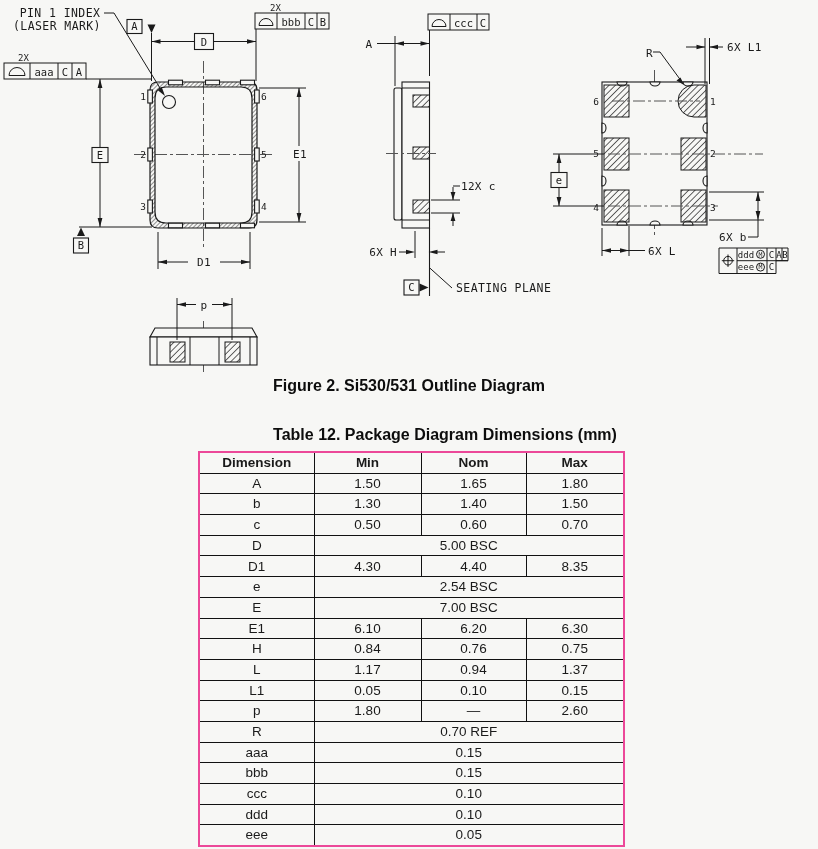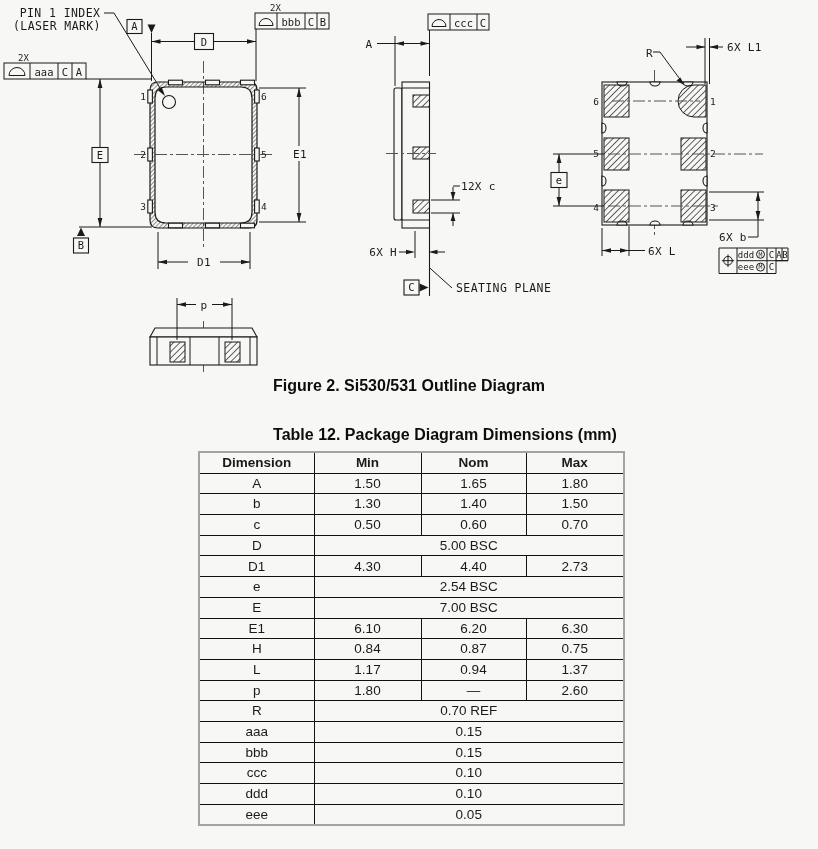--- a/index.html
+++ b/index.html
@@ -11,21 +11,21 @@
   .cad-note{font-size:11.5px;letter-spacing:0.4px;}
   .pin{font-size:9.5px;}
   .fcf{font-size:10.5px;}
   .fcf-sm{font-size:9px;}
   .mmc{font-size:6.5px;}
   .caption{position:absolute;left:0;width:818px;text-align:center;font-weight:bold;
            font-size:16px;color:#0d0d0d;}
   #figure-caption{top:377px;}
   #table-title{top:426px;padding-left:36px;}
   table{position:absolute;left:198px;top:451px;width:425px;border-collapse:collapse;
-        table-layout:fixed;border:2px solid #a3a3a3;}
+        table-layout:fixed;border:2px solid #ec4899;}
   th,td{border:1.5px solid #111;height:19.7px;padding:0;text-align:center;
         font-size:13.5px;line-height:1;color:#1a1a1a;}
   th{font-weight:bold;}
   col.c1{width:115px;}col.c2{width:107px;}col.c3{width:105px;}col.c4{width:98px;}
   .ln{stroke:#1a1a1a;stroke-width:1.1;fill:none;}
   .thin{stroke:#1a1a1a;stroke-width:1;fill:none;}
   .cl{stroke:#555;stroke-width:1;fill:none;stroke-dasharray:12 3 3 3;}
   .arr{fill:#1a1a1a;stroke:none;}
   .box{fill:#f7f7f5;stroke:#1a1a1a;stroke-width:1.1;}
   .bgfill{fill:#f7f7f5;stroke:none;}
@@ -399,49 +399,55 @@
           <td>0.70</td>
         </tr>
         <tr>
           <td>D</td>
           <td colspan="3">5.00 BSC</td>
         </tr>
         <tr>
           <td>D1</td>
           <td>4.30</td>
           <td>4.40</td>
-          <td>2.73</td>
+          <td>8.35</td>
         </tr>
         <tr>
           <td>e</td>
           <td colspan="3">2.54 BSC</td>
         </tr>
         <tr>
           <td>E</td>
           <td colspan="3">7.00 BSC</td>
         </tr>
         <tr>
           <td>E1</td>
           <td>6.10</td>
           <td>6.20</td>
           <td>6.30</td>
         </tr>
         <tr>
           <td>H</td>
           <td>0.84</td>
-          <td>0.87</td>
+          <td>0.76</td>
           <td>0.75</td>
         </tr>
         <tr>
           <td>L</td>
           <td>1.17</td>
           <td>0.94</td>
           <td>1.37</td>
         </tr>
         <tr>
+          <td>L1</td>
+          <td>0.05</td>
+          <td>0.10</td>
+          <td>0.15</td>
+        </tr>
+        <tr>
           <td>p</td>
           <td>1.80</td>
           <td>—</td>
           <td>2.60</td>
         </tr>
         <tr>
           <td>R</td>
           <td colspan="3">0.70 REF</td>
         </tr>
         <tr>

